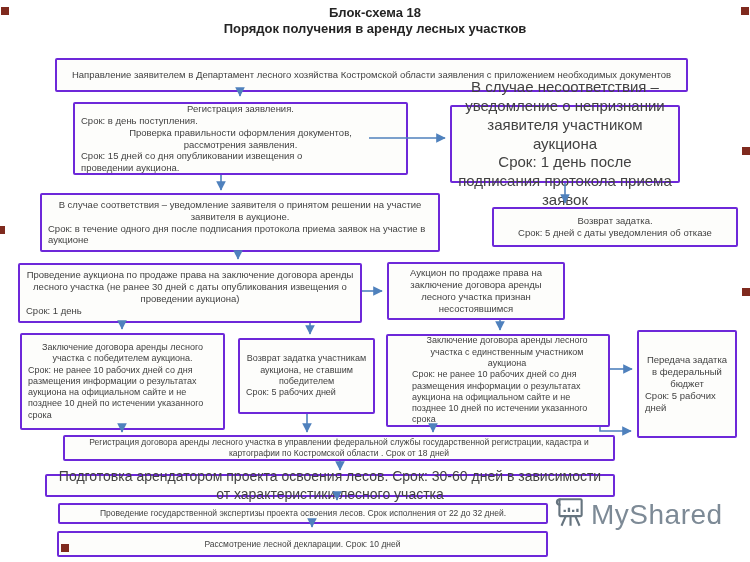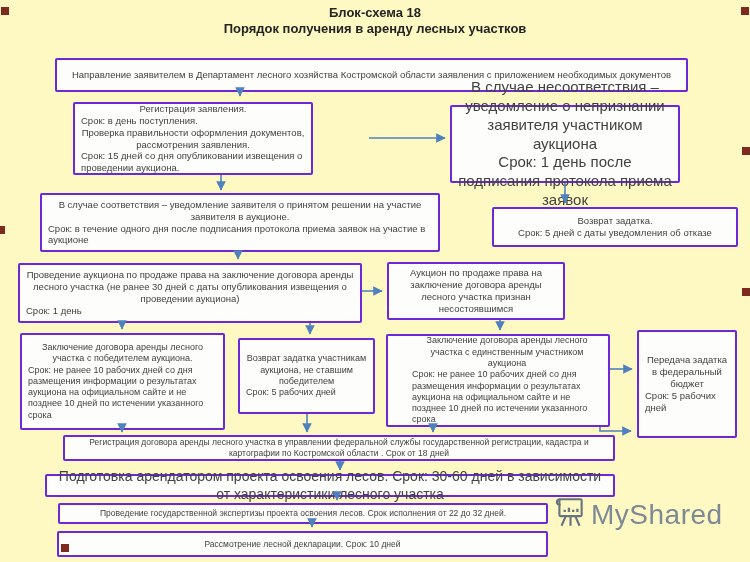--- a/index.html
+++ b/index.html
@@ -1,17 +1,17 @@
 <!DOCTYPE html>
 <html><head>
 <meta charset="utf-8">
 <style>
   html,body{margin:0;padding:0;background:#e9e9e9;}
   .stage{
-    position:relative;width:750px;height:562px;background:#fef9c3;
+    position:relative;width:750px;height:562px;background:#ffffff;
     font-family:"Liberation Sans",sans-serif;overflow:hidden;
   }
   .titles{position:absolute;top:5px;left:0;width:100%;text-align:center;
     color:#242424;font-weight:bold;line-height:1.25;}
   .t1{font-size:13px;}
   .t2{font-size:13px;}
   .box{
     position:absolute;border:2px solid #6d28d9;border-radius:2px;
     background:#fdfdfb;color:#424242;
     display:flex;flex-direction:column;justify-content:center;
@@ -34,21 +34,21 @@
 
   <div class="titles">
     <div class="t1">Блок-схема 18</div>
     <div class="t2">Порядок получения в аренду лесных участков</div>
   </div>
 
   <div>
       <div class="box" style="left: 55px; top: 58px; width: 633px; height: 34px; font-size: 9.5px;">
         <div class="ln a-center">Направление заявителем в Департамент лесного хозяйства Костромской области заявления с приложением необходимых документов</div>
       </div>
-      <div class="box" style="left: 73px; top: 102px; width: 240px; height: 73px; font-size: 9.5px;">
+      <div class="box" style="left: 73px; top: 102px; width: 335px; height: 73px; font-size: 9.5px;">
         <div class="ln a-center">Регистрация заявления.</div>
         <div class="ln a-left">Срок: в день поступления.</div>
         <div class="ln a-center">Проверка правильности оформления документов,</div>
         <div class="ln a-center">рассмотрения заявления.</div>
         <div class="ln a-left">Срок: 15 дней со дня опубликовании извещения о</div>
         <div class="ln a-left">проведении аукциона.</div>
       </div>
       <div class="box" style="left: 450px; top: 105px; width: 230px; height: 78px; font-size: 15px;">
         <div class="ln a-center">В случае несоответствия – уведомление о непризнании заявителя участником аукциона</div>
         <div class="ln a-center">Срок: 1 день после подписания протокола приема заявок</div>

